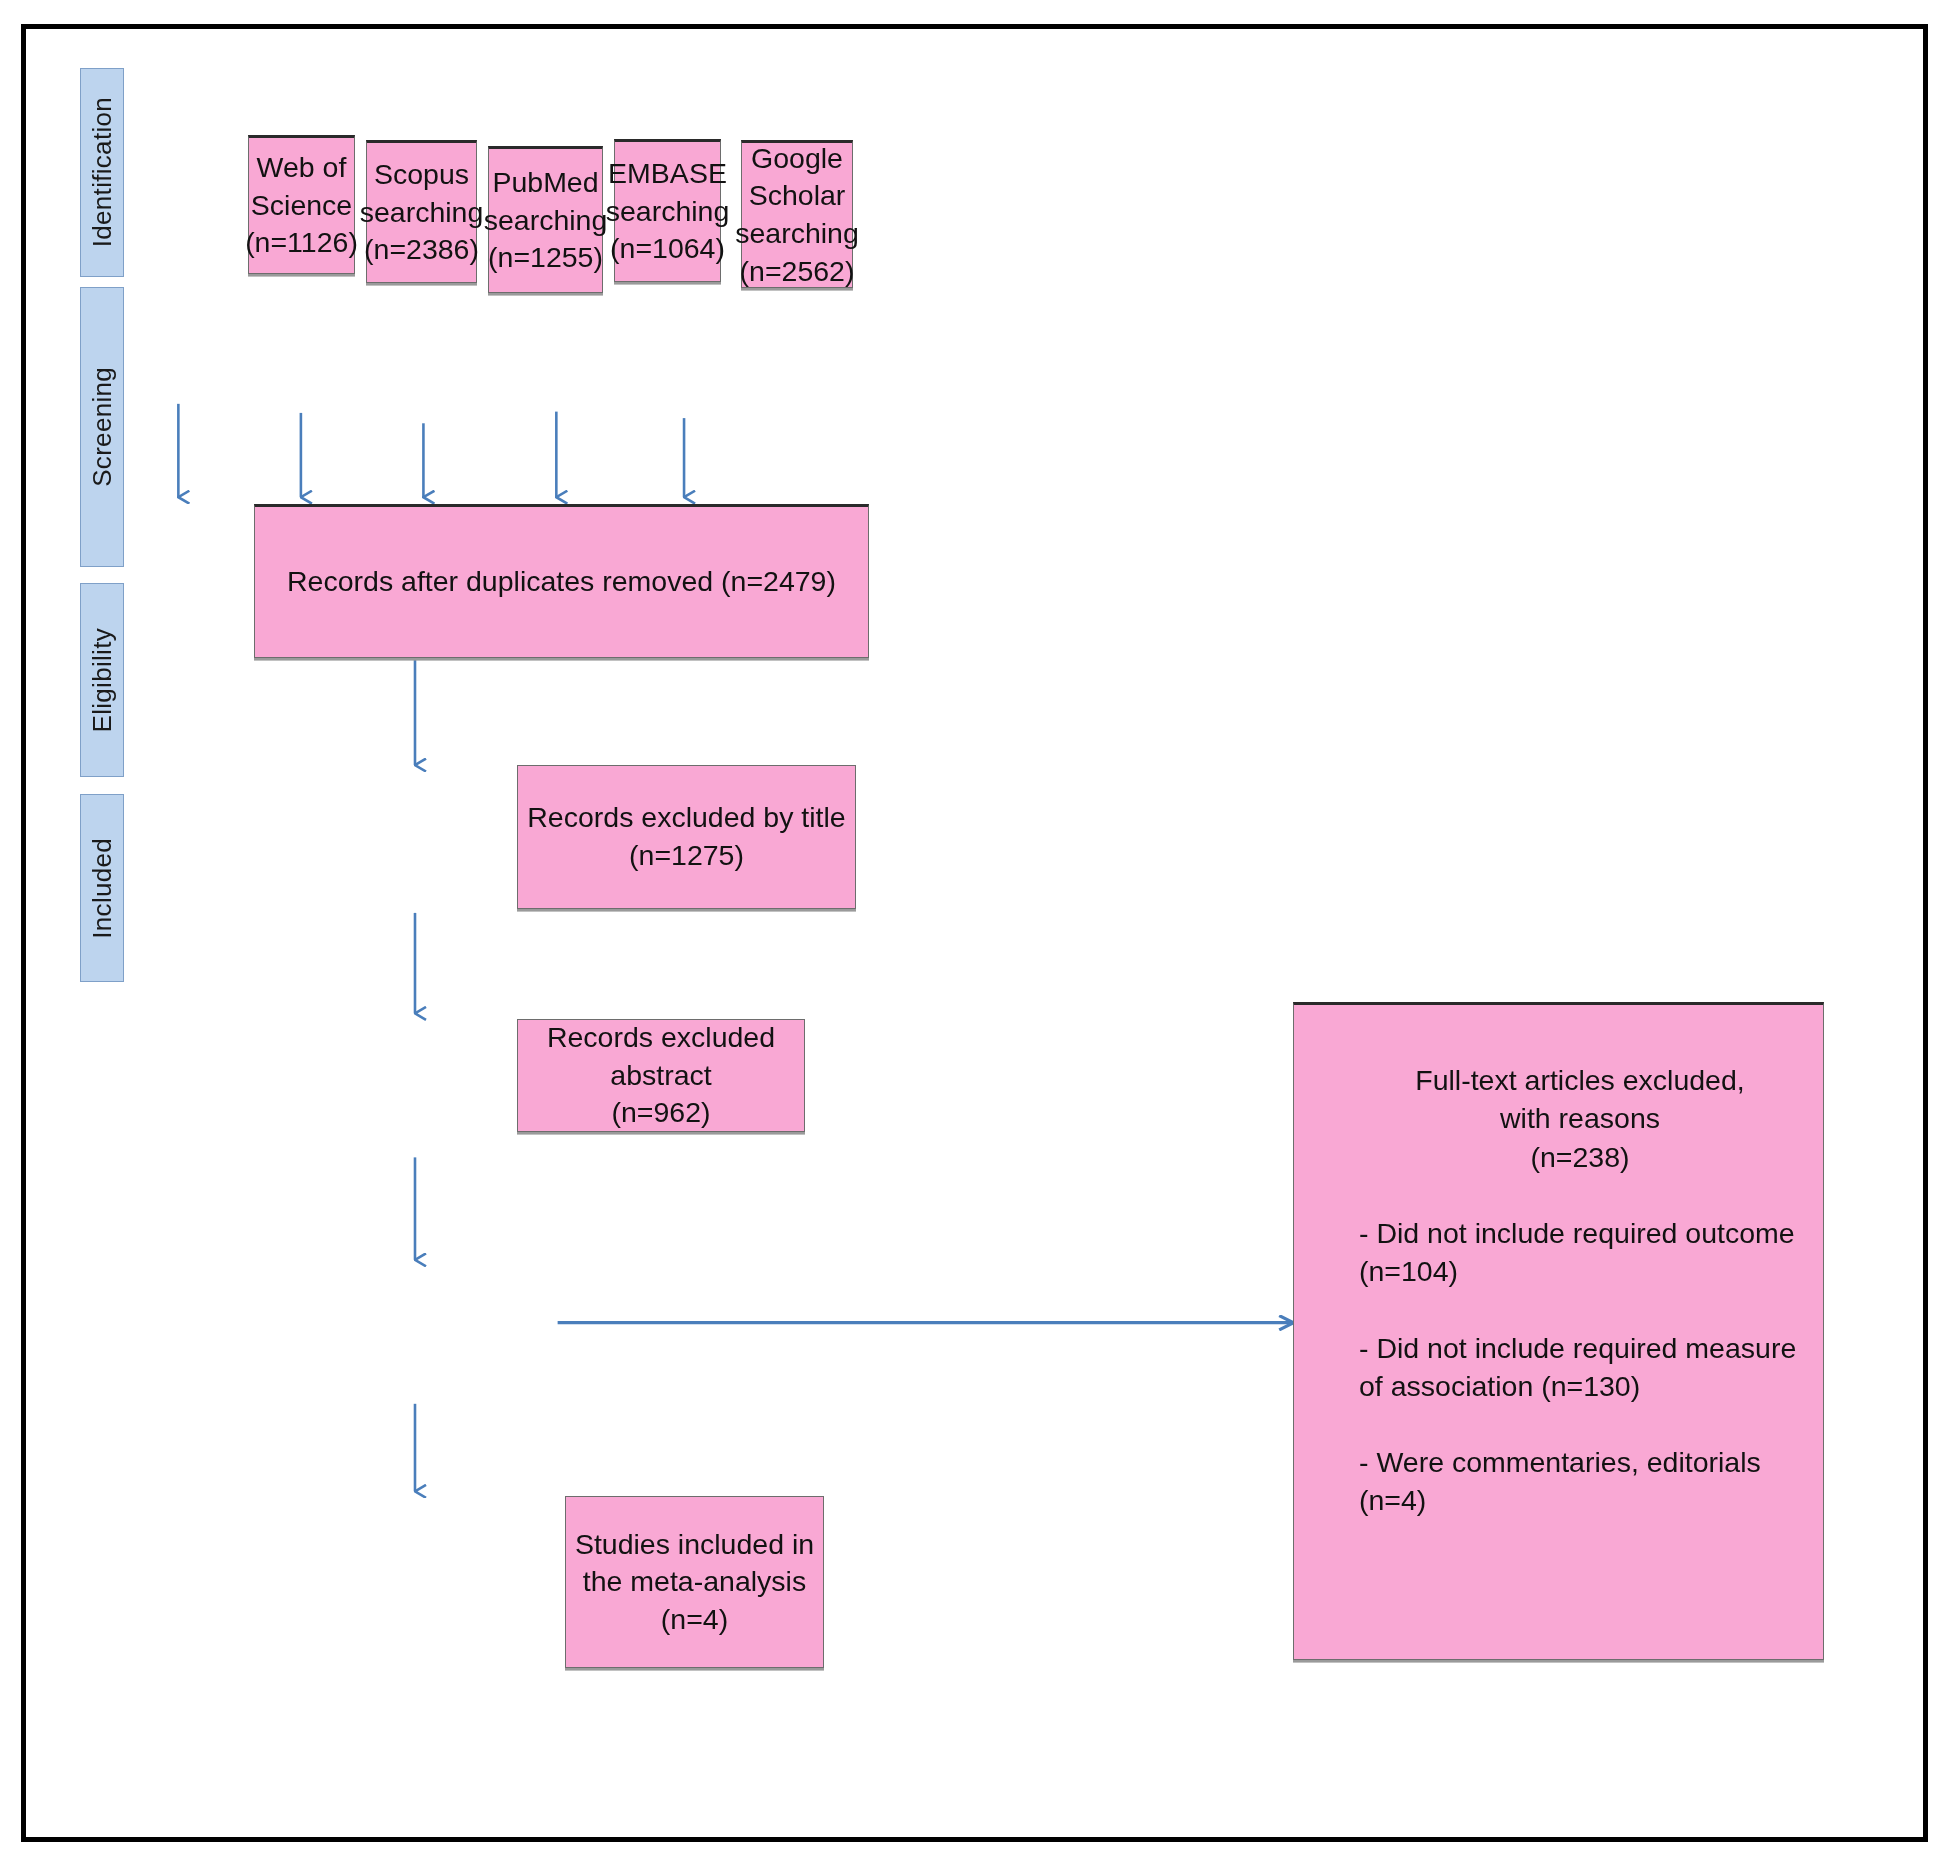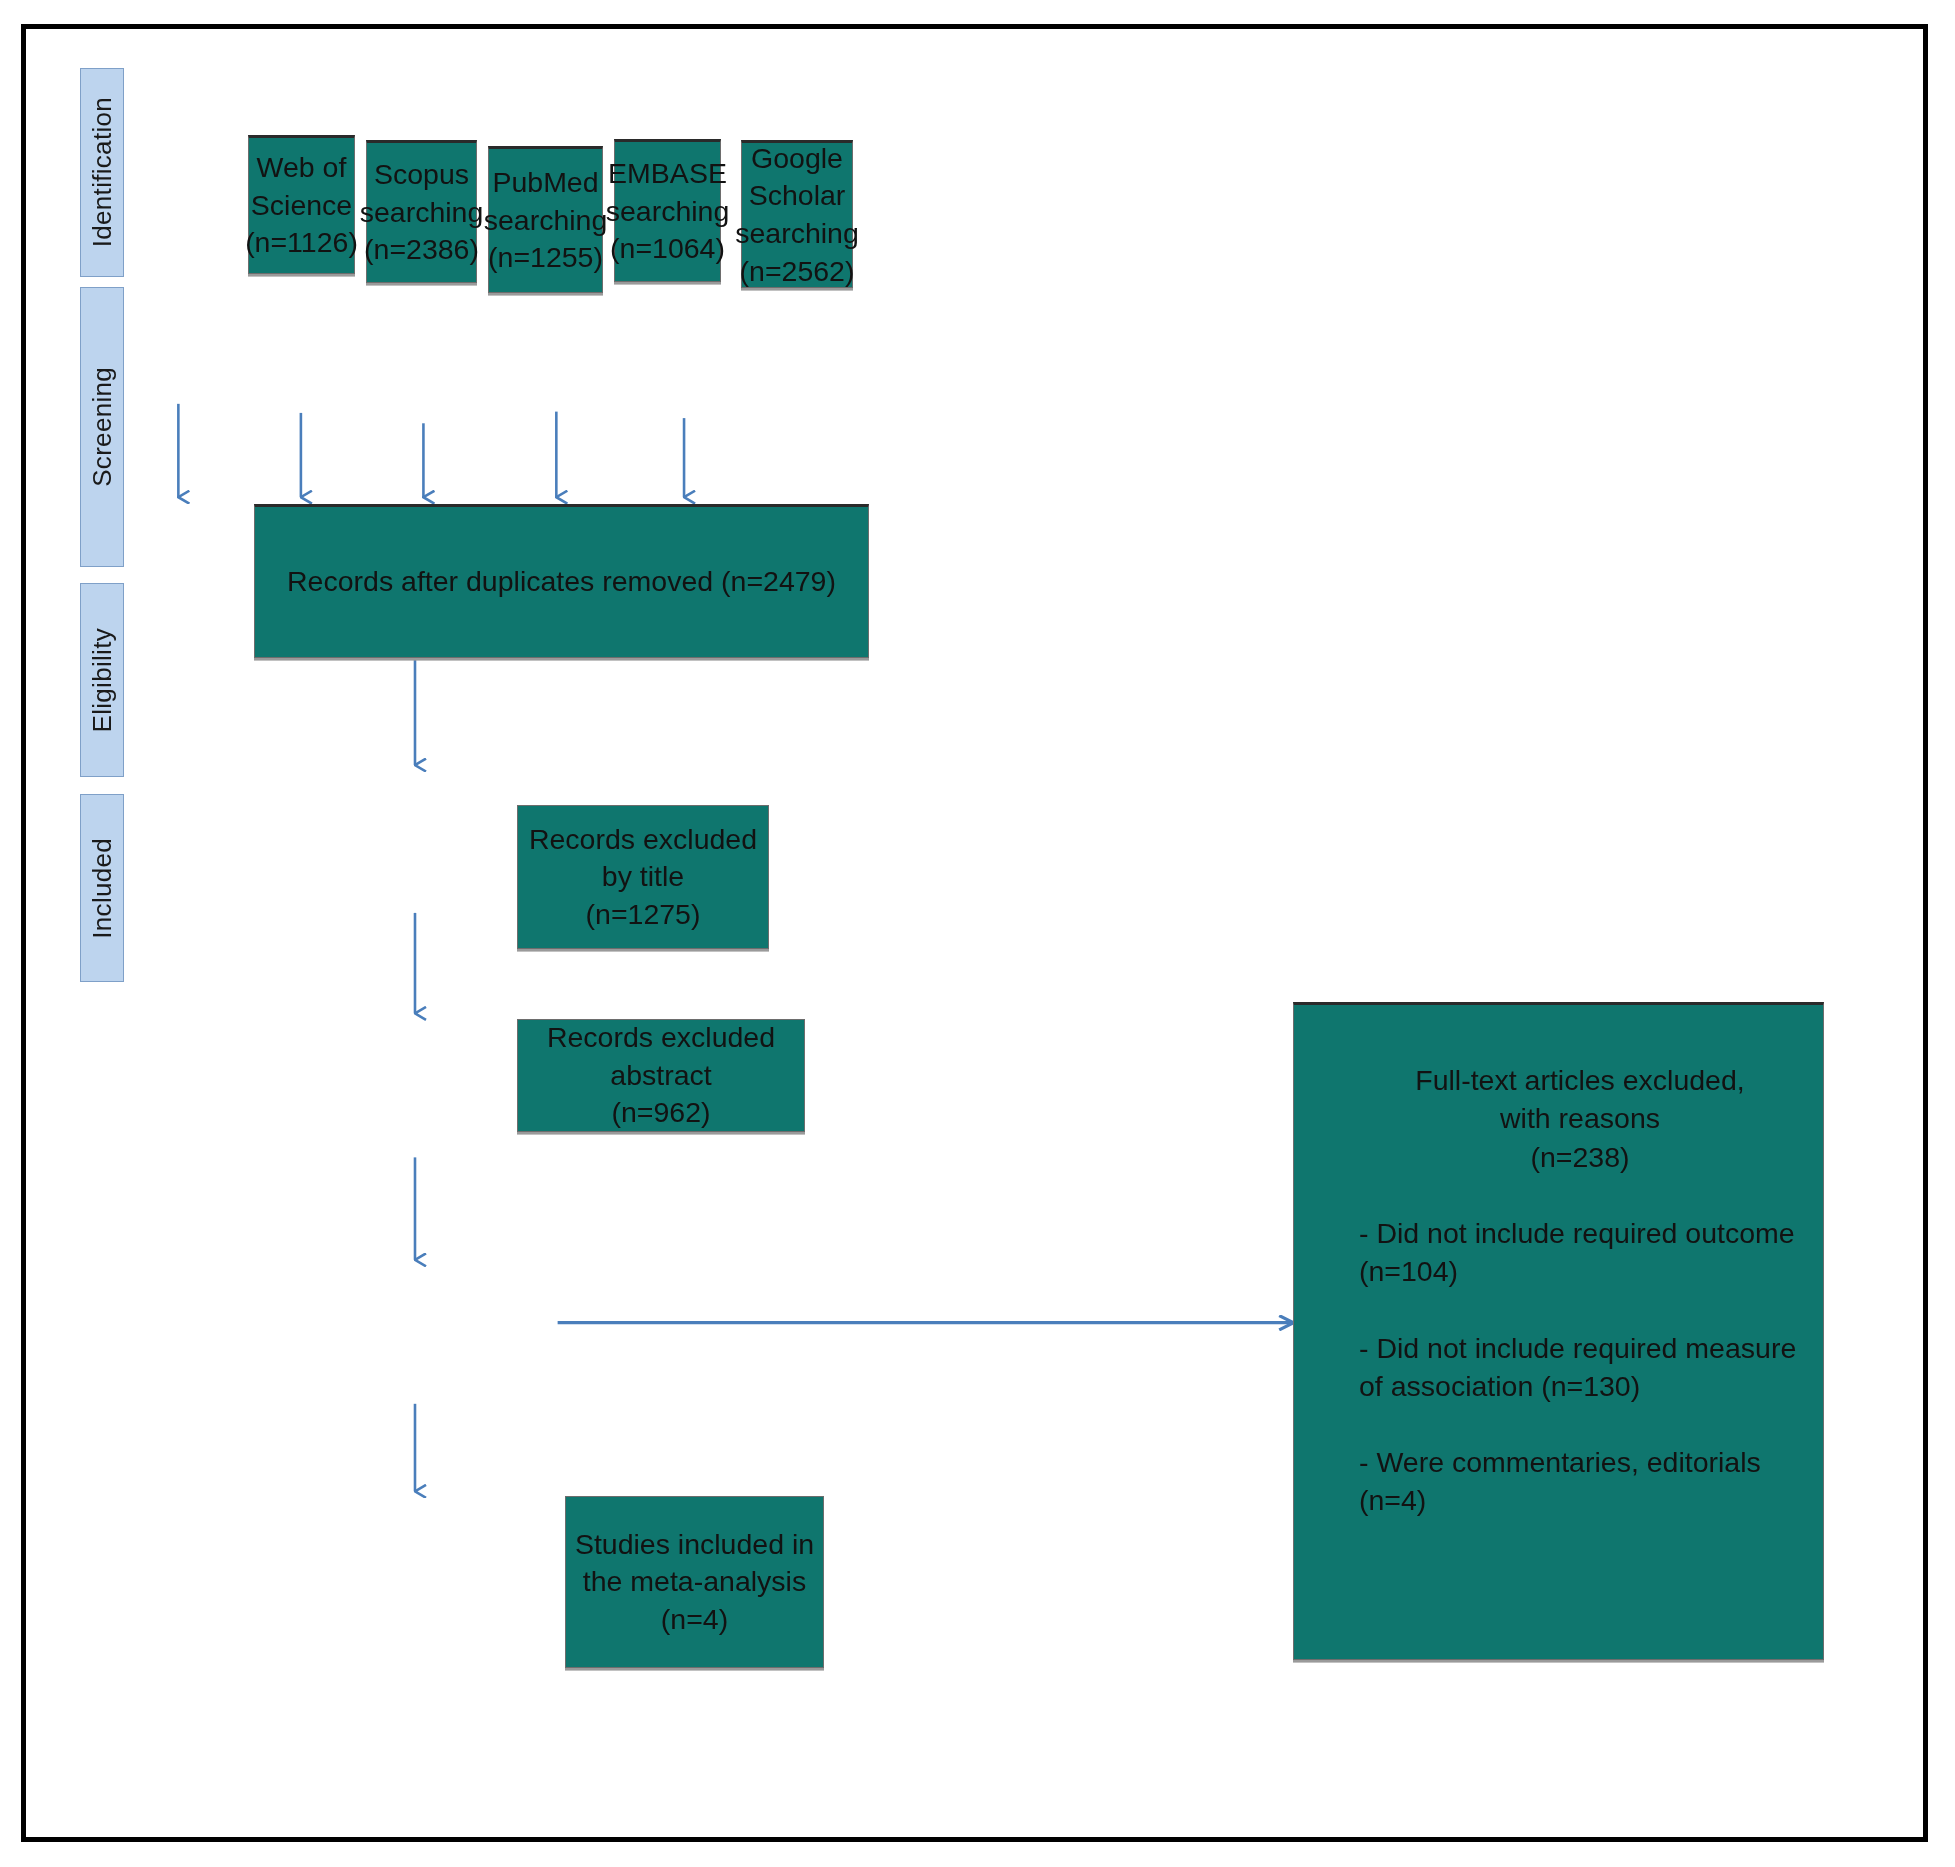--- a/index.html
+++ b/index.html
@@ -50,21 +50,21 @@
     font-size: 26px;
     color: #1a1a1a;
     letter-spacing: 0.3px;
     white-space: nowrap;
     font-family: "Liberation Sans", sans-serif;
   }
 
   
   .flow-box {
     position: absolute;
-    background: #0f766e;
+    background: #f9a8d4;
     border: 1.9px solid #6d6d6d;
     box-sizing: border-box;
     display: flex;
     align-items: center;
     justify-content: center;
     box-shadow: 0 2.6px 0 0 #9a9a9a;
   }
   .flow-box .box-text {
     font-size: 28.5px;
     line-height: 1.32;
@@ -180,21 +180,21 @@
       <span class="box-text" style="white-space: pre-line;">Google
 Scholar
 searching
 (n=2562)</span>
     </div>
 
     <div class="flow-box dark-top" style="left:228px; top:475px; width:615px; height:154px;">
       <span class="box-text" style="white-space: pre-line;">Records after duplicates removed (n=2479)</span>
     </div>
 
-    <div class="flow-box" style="left:491px; top:776px; width:252px; height:144px;justify-content:center;">
+    <div class="flow-box" style="left:491px; top:736px; width:339px; height:144px;justify-content:center;">
       <span class="box-text" style="white-space: pre-line;">Records excluded by title
 (n=1275)</span>
     </div>
 
     <div class="flow-box" style="left:491px; top:990px; width:288px; height:113px;">
       <span class="box-text" style="white-space: pre-line;">Records excluded abstract
 (n=962)</span>
     </div>
 
 

